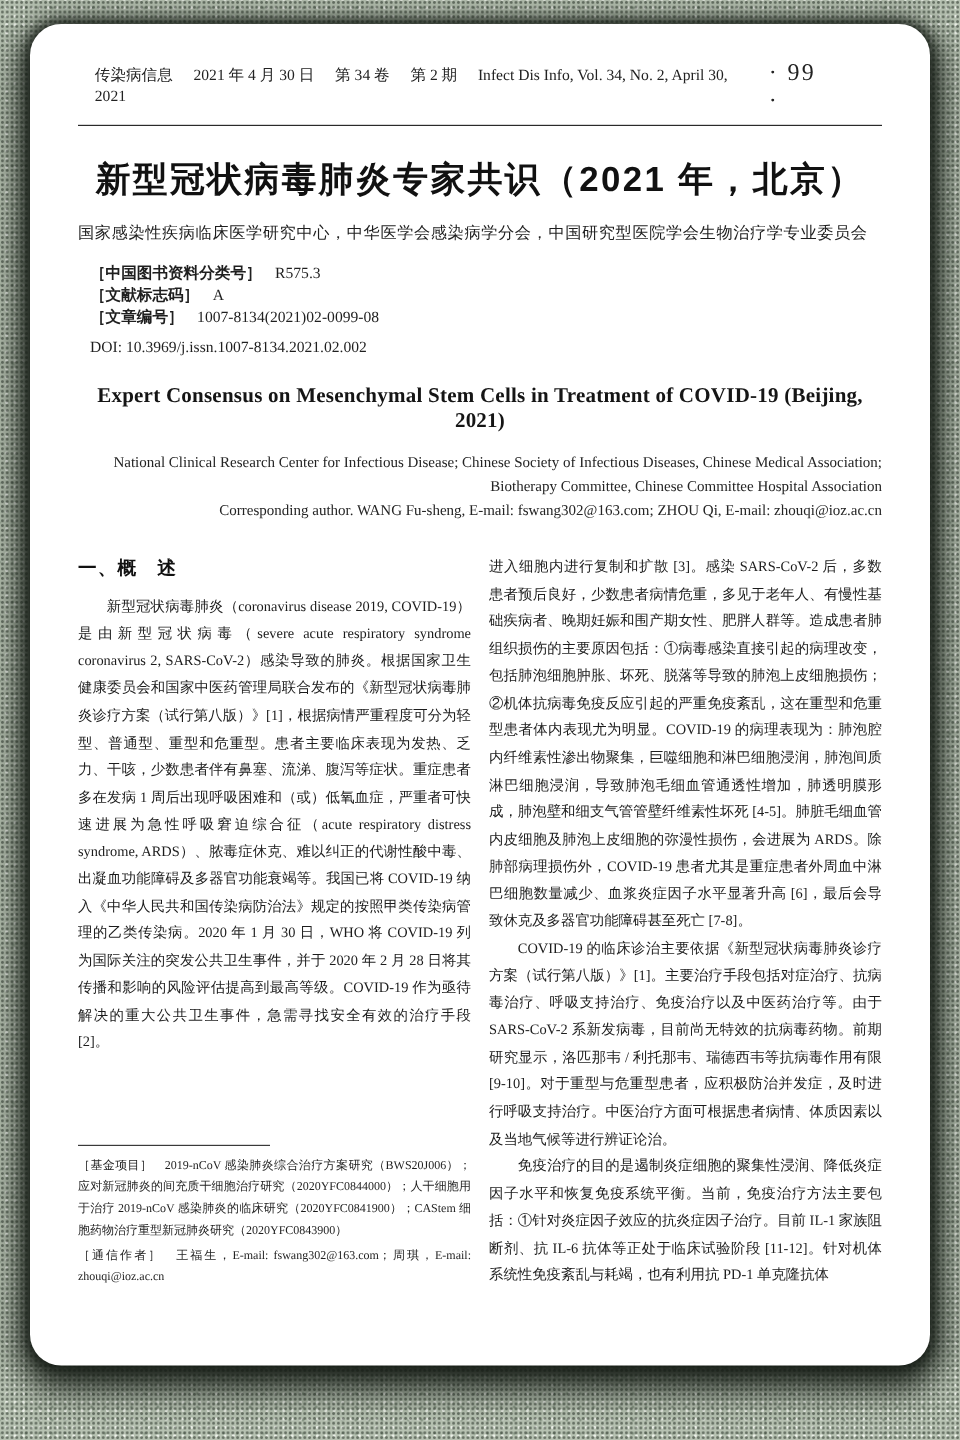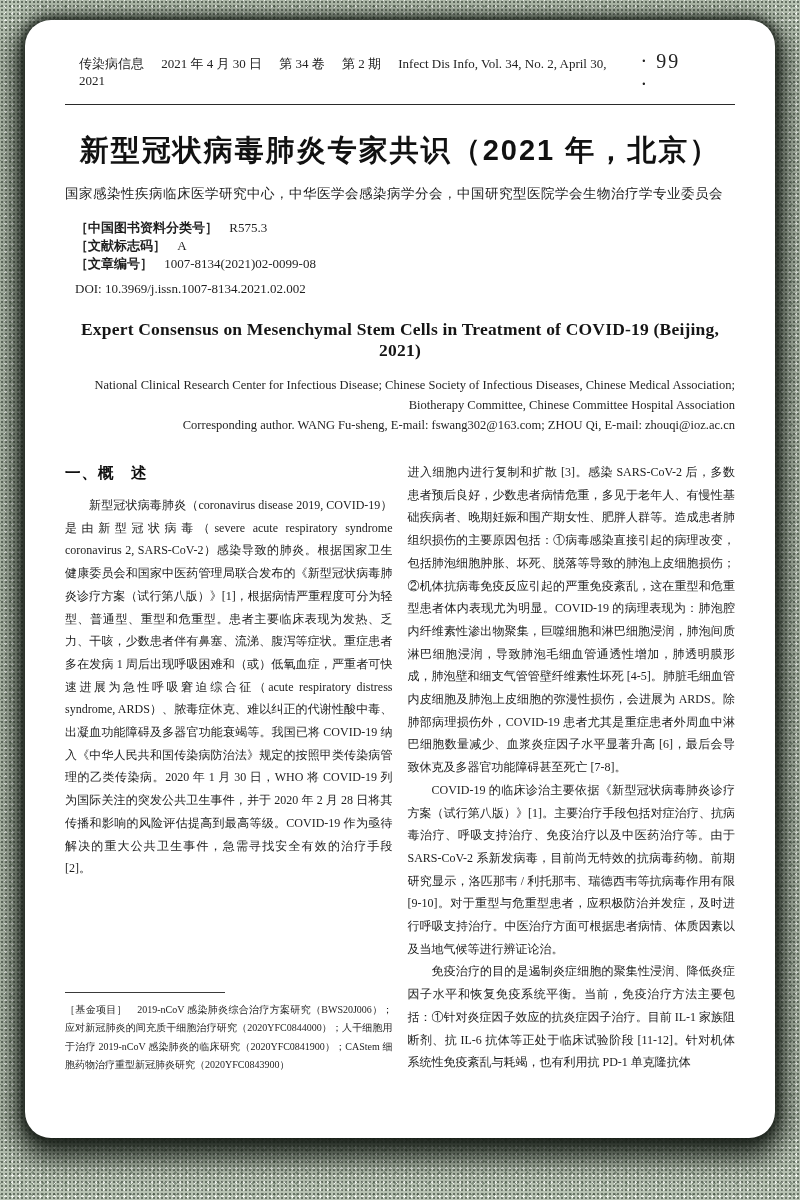--- a/index.html
+++ b/index.html
@@ -144,20 +144,21 @@
 
   <div class="columns">
 
     <div class="col">
       <div class="sec-heading">一、概　述</div>
       <p class="para indent">新型冠状病毒肺炎（coronavirus disease 2019, COVID-19）是由新型冠状病毒（severe acute respiratory syndrome coronavirus 2, SARS-CoV-2）感染导致的肺炎。根据国家卫生健康委员会和国家中医药管理局联合发布的《新型冠状病毒肺炎诊疗方案（试行第八版）》[1]，根据病情严重程度可分为轻型、普通型、重型和危重型。患者主要临床表现为发热、乏力、干咳，少数患者伴有鼻塞、流涕、腹泻等症状。重症患者多在发病 1 周后出现呼吸困难和（或）低氧血症，严重者可快速进展为急性呼吸窘迫综合征（acute respiratory distress syndrome, ARDS）、脓毒症休克、难以纠正的代谢性酸中毒、出凝血功能障碍及多器官功能衰竭等。我国已将 COVID-19 纳入《中华人民共和国传染病防治法》规定的按照甲类传染病管理的乙类传染病。2020 年 1 月 30 日，WHO 将 COVID-19 列为国际关注的突发公共卫生事件，并于 2020 年 2 月 28 日将其传播和影响的风险评估提高到最高等级。COVID-19 作为亟待解决的重大公共卫生事件，急需寻找安全有效的治疗手段 [2]。</p>
 
       <div class="fn-block">
         <hr class="fn-divider">
         <p class="fn-text">［基金项目］　2019-nCoV 感染肺炎综合治疗方案研究（BWS20J006）；应对新冠肺炎的间充质干细胞治疗研究（2020YFC0844000）；人干细胞用于治疗 2019-nCoV 感染肺炎的临床研究（2020YFC0841900）；CAStem 细胞药物治疗重型新冠肺炎研究（2020YFC0843900）</p>
+        <p class="fn-text">［通信作者］　王福生，E-mail: fswang302@163.com；周琪，E-mail: zhouqi@ioz.ac.cn</p>
       </div>
     </div>
 
     <div class="col">
       <p class="para">进入细胞内进行复制和扩散 [3]。感染 SARS-CoV-2 后，多数患者预后良好，少数患者病情危重，多见于老年人、有慢性基础疾病者、晚期妊娠和围产期女性、肥胖人群等。造成患者肺组织损伤的主要原因包括：①病毒感染直接引起的病理改变，包括肺泡细胞肿胀、坏死、脱落等导致的肺泡上皮细胞损伤；②机体抗病毒免疫反应引起的严重免疫紊乱，这在重型和危重型患者体内表现尤为明显。COVID-19 的病理表现为：肺泡腔内纤维素性渗出物聚集，巨噬细胞和淋巴细胞浸润，肺泡间质淋巴细胞浸润，导致肺泡毛细血管通透性增加，肺透明膜形成，肺泡壁和细支气管管壁纤维素性坏死 [4-5]。肺脏毛细血管内皮细胞及肺泡上皮细胞的弥漫性损伤，会进展为 ARDS。除肺部病理损伤外，COVID-19 患者尤其是重症患者外周血中淋巴细胞数量减少、血浆炎症因子水平显著升高 [6]，最后会导致休克及多器官功能障碍甚至死亡 [7-8]。</p>
       <p class="para indent">COVID-19 的临床诊治主要依据《新型冠状病毒肺炎诊疗方案（试行第八版）》[1]。主要治疗手段包括对症治疗、抗病毒治疗、呼吸支持治疗、免疫治疗以及中医药治疗等。由于 SARS-CoV-2 系新发病毒，目前尚无特效的抗病毒药物。前期研究显示，洛匹那韦 / 利托那韦、瑞德西韦等抗病毒作用有限 [9-10]。对于重型与危重型患者，应积极防治并发症，及时进行呼吸支持治疗。中医治疗方面可根据患者病情、体质因素以及当地气候等进行辨证论治。</p>
       <p class="para indent">免疫治疗的目的是遏制炎症细胞的聚集性浸润、降低炎症因子水平和恢复免疫系统平衡。当前，免疫治疗方法主要包括：①针对炎症因子效应的抗炎症因子治疗。目前 IL-1 家族阻断剂、抗 IL-6 抗体等正处于临床试验阶段 [11-12]。针对机体系统性免疫紊乱与耗竭，也有利用抗 PD-1 单克隆抗体</p>
     </div>
 
   </div>

